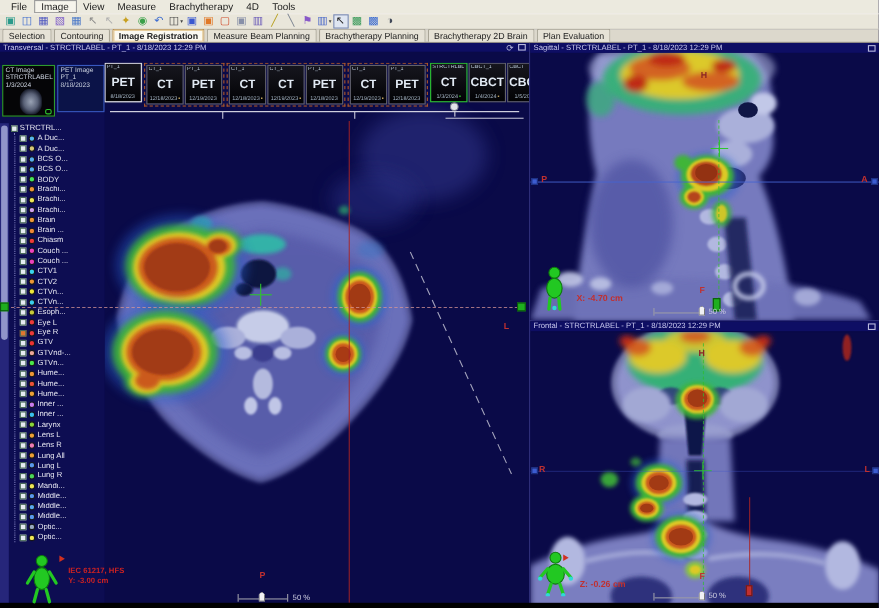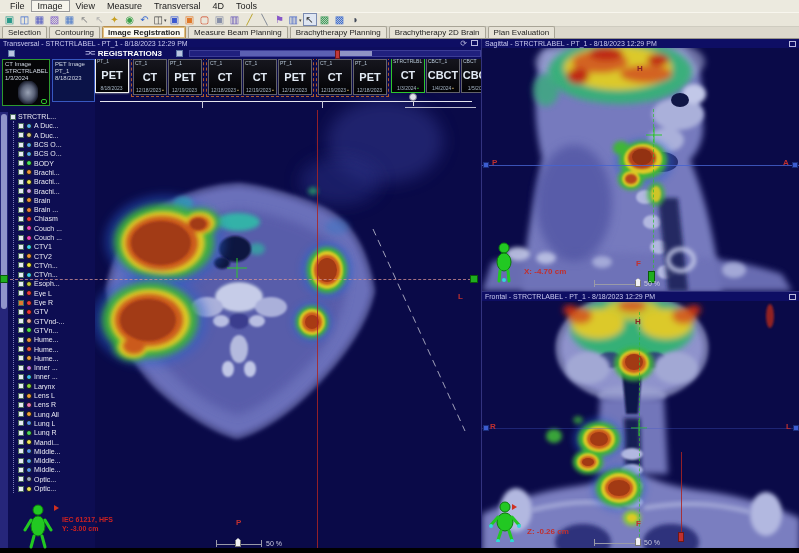--- a/index.html
+++ b/index.html
@@ -117,21 +117,21 @@
         </filter>
     </defs>
   </svg>
 
   <div id="menubar">
 
   <div class="menu-item">File</div>
       <div class="menu-item focused">Image</div>
       <div class="menu-item">View</div>
       <div class="menu-item">Measure</div>
-      <div class="menu-item">Transversal</div>
+      <div class="menu-item">Brachytherapy</div>
       <div class="menu-item">4D</div>
       <div class="menu-item">Tools</div>
     </div>
 
   <div id="toolbar">
 
       <div class="tb-icon">
         <span style="color: rgb(42, 154, 138);">▣</span>
         <span class="dd"></span>
       </div>
@@ -264,31 +264,20 @@
     </div>
 
   <div class="view" id="v-trans">
     <div class="vtitle">
       <span>Transversal - STRCTRLABEL - PT_1 - 8/18/2023 12:29 PM</span>
       <span class="sp"></span>
       <span class="syncg">⟳</span>
       <span class="winbox"></span>
     </div>
 
-    <div id="regrow">
-      <span class="cbx" style="margin-left:8px"></span>
-      <span class="link">⊃⊂</span>
-      <span class="rname">REGISTRATION3</span>
-      <span class="cbx"></span>
-      <div id="regbar">
-        <div class="seg1"></div>
-        <div class="seg2"></div>
-        <div class="rmark"></div>
-      </div>
-    </div>
 
     <svg class="anat" style="left:95px;top:20px" width="386" height="494" viewBox="0 0 386 494">
       <rect width="386" height="494" fill="#0a0a48"></rect>
       <ellipse cx="290" cy="82" rx="58" ry="42" fill="#343a92" opacity=".5" filter="url(#b8)"></ellipse>
       <ellipse cx="245" cy="122" rx="40" ry="24" fill="#2a3086" opacity=".5" filter="url(#b8)"></ellipse>
       <path filter="url(#b3)" fill="#6b6fba" d="M145,126 C165,128 205,138 232,152 C258,166 272,196 278,232 C270,270 240,306 214,332 C192,354 165,372 142,378 C118,372 88,352 62,328 C38,305 18,264 13,230 C18,196 38,166 64,150 C92,134 122,126 145,126 Z"></path>
       <path filter="url(#b5)" fill="#565aa8" opacity=".85" d="M145,150 C190,156 225,170 248,192 C258,220 250,260 224,294 C200,322 170,348 143,356 C114,348 86,326 64,300 C44,274 34,240 40,210 C58,180 100,156 145,150 Z"></path>
       <path fill="none" stroke="#9da1dc" stroke-width="2" opacity=".55" filter="url(#b2)" d="M145,126 C165,128 205,138 232,152 C258,166 272,196 278,232 C270,270 240,306 214,332 C192,354 165,372 142,378 C118,372 88,352 62,328 C38,305 18,264 13,230 C18,196 38,166 64,150 C92,134 122,126 145,126 Z"></path>
       <ellipse cx="88" cy="145" rx="10" ry="7" fill="#2cc8a8" opacity=".7" filter="url(#b2)"></ellipse>
       <ellipse cx="143" cy="163" rx="22" ry="9" fill="#2cc8a8" opacity=".8" filter="url(#b2)"></ellipse>

